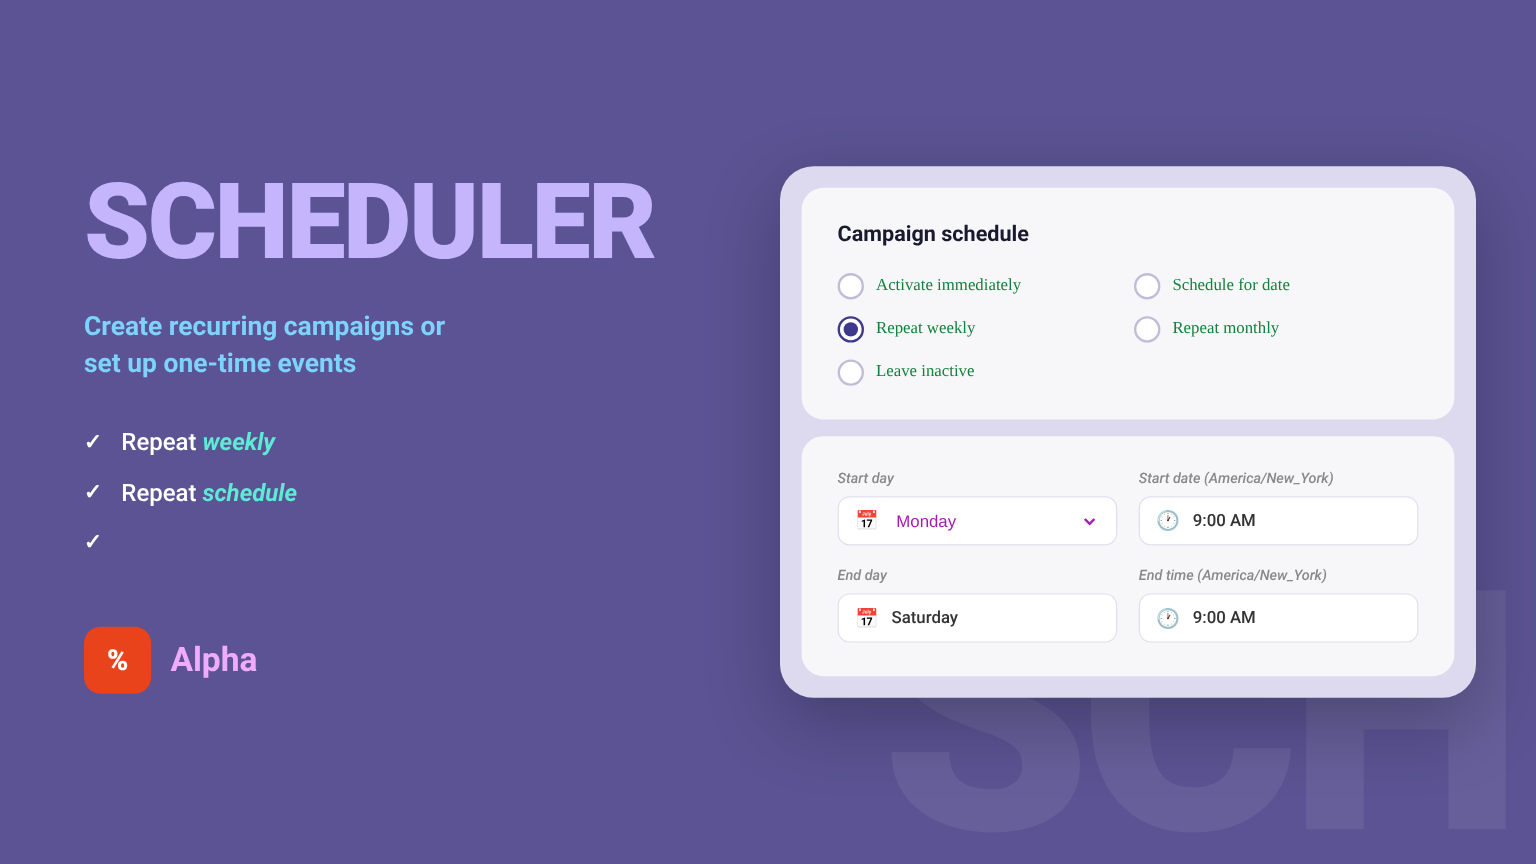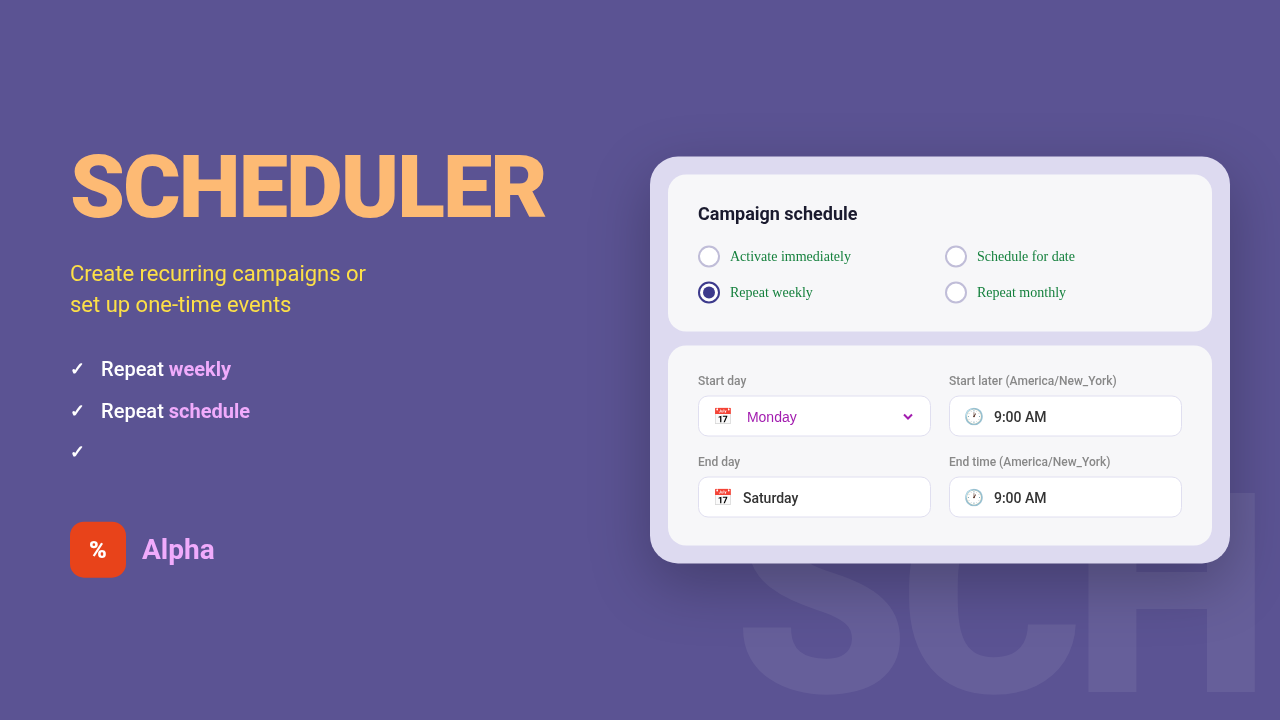--- a/index.html
+++ b/index.html
@@ -28,31 +28,31 @@
       position: absolute;
       left: 70px;
       top: 50%;
       transform: translateY(-50%);
       width: 480px;
     }
 
     .main-title {
       font-size: 88px;
       font-weight: 900;
-      color: #fdba74;
+      color: #c4b5fd;
       text-transform: uppercase;
       line-height: 1;
       margin-bottom: 28px;
       letter-spacing: -2px;
     }
 
     .subtitle {
       font-size: 22px;
-      font-weight: 400;
-      color: #fde047;
+      font-weight: 700;
+      color: #7dd3fc;
       line-height: 1.4;
       margin-bottom: 36px;
     }
 
     .feature-list {
       list-style: none;
       display: flex;
       flex-direction: column;
       gap: 18px;
       margin-bottom: 60px;
@@ -68,22 +68,23 @@
     }
 
     .check-icon {
       color: #ffffff;
       font-size: 18px;
       font-weight: 700;
       flex-shrink: 0;
     }
 
     .feature-highlight {
-      color: #f0abfc;
-      font-weight: 700;
+      color: #5eead4;
+      font-weight: 700;
+      font-style: italic;
     }
 
     .brand-row {
       display: flex;
       align-items: center;
       gap: 16px;
     }
 
     .brand-logo {
       width: 56px;
@@ -193,20 +194,21 @@
     .field-group {
       display: flex;
       flex-direction: column;
       gap: 8px;
     }
 
     .field-label {
       font-size: 12px;
       color: #888;
       font-weight: 500;
+      font-style: italic;
     }
 
     .field-input {
       background: white;
       border: 1.5px solid #e0dff0;
       border-radius: 10px;
       padding: 10px 14px;
       display: flex;
       align-items: center;
       gap: 10px;
@@ -285,20 +287,24 @@
         <label class="radio-option">
           <div class="radio-circle selected"></div>
           <span class="radio-label">Repeat weekly</span>
         </label>
 
         <label class="radio-option">
           <div class="radio-circle"></div>
           <span class="radio-label">Repeat monthly</span>
         </label>
 
+        <label class="radio-option">
+          <div class="radio-circle"></div>
+          <span class="radio-label">Leave inactive</span>
+        </label>
 
       </div>
     </div>
 
     <div class="inner-card">
       <div class="schedule-grid">
 
         <div class="field-group">
           <span class="field-label">Start day</span>
           <div class="field-input">
@@ -309,21 +315,21 @@
               <option>Wednesday</option>
               <option>Thursday</option>
               <option>Friday</option>
               <option>Saturday</option>
               <option>Sunday</option>
             </select>
           </div>
         </div>
 
         <div class="field-group">
-          <span class="field-label">Start later (America/New_York)</span>
+          <span class="field-label">Start date (America/New_York)</span>
           <div class="field-input">
             <span class="clock-icon">🕐</span>
             <span>9:00 AM</span>
           </div>
         </div>
 
         <div class="field-group">
           <span class="field-label">End day</span>
           <div class="field-input">
             <span class="cal-icon">📅</span>

